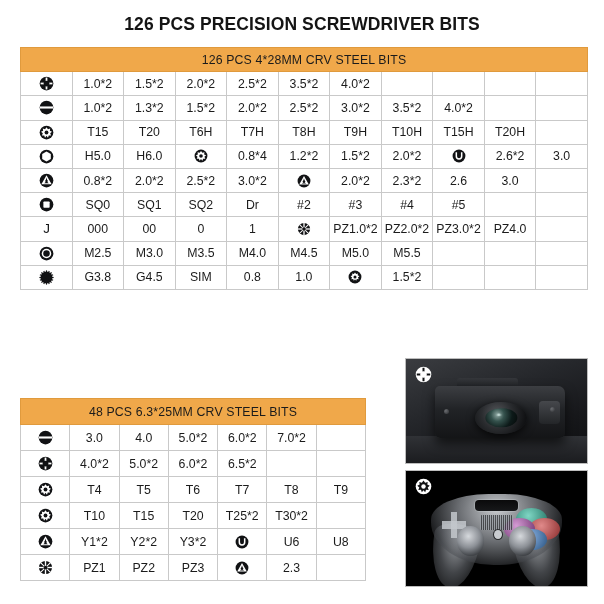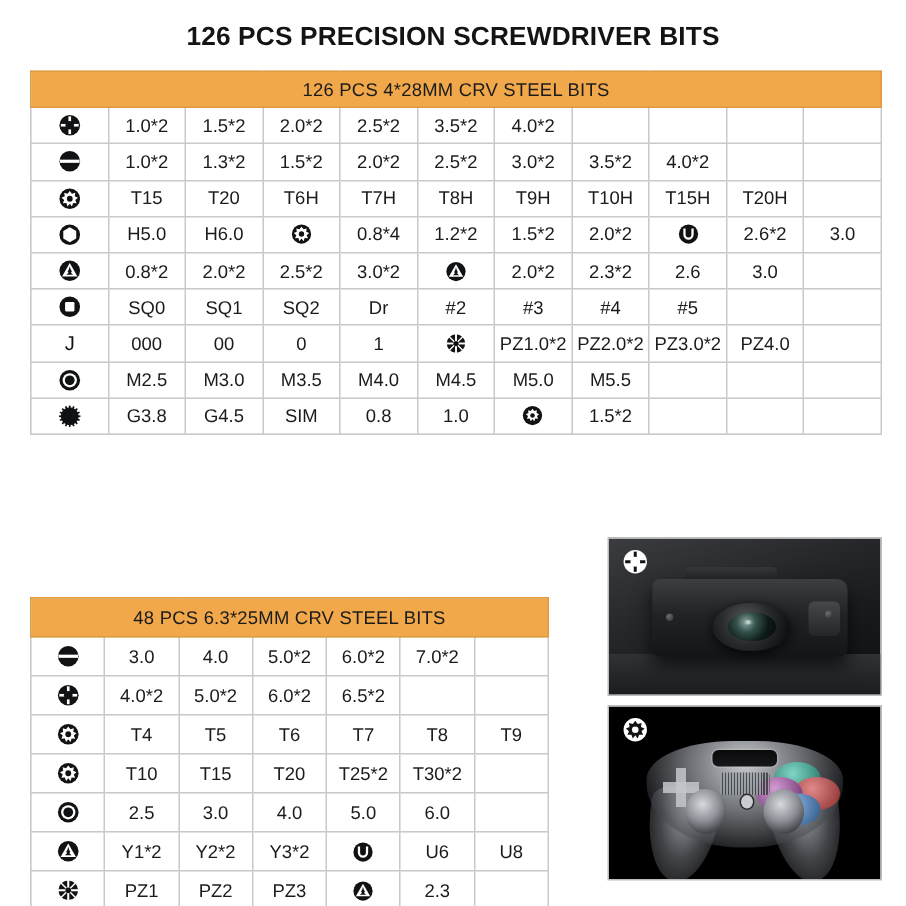--- a/index.html
+++ b/index.html
@@ -420,33 +420,20 @@
           <td class="iconcol cellicon"><span class="ico"><svg width="15" height="15" viewBox="0 0 24 24">
         <circle cx="12" cy="12" r="11" fill="#111214"></circle>
         <path fill="white" d="M12 3.6l2.35 3.0 3.6-1.0-0.6 3.7 3.45 1.6-2.9 2.4 1.5 3.5-3.8-0.15-1.25 3.6-2.35-3.0-2.35 3.0-1.25-3.6-3.8 0.15 1.5-3.5-2.9-2.4 3.45-1.6-0.6-3.7 3.6 1.0z"></path>
         <circle cx="12" cy="12" r="3.1" fill="#111214"></circle>
       </svg></span></td>
           <td>T10</td>
           <td>T15</td>
           <td>T20</td>
           <td>T25*2</td>
           <td>T30*2</td>
-          <td></td>
-        </tr>
-        <tr>
-          <td class="iconcol cellicon"><span class="ico"><svg width="15" height="15" viewBox="0 0 24 24">
-        <circle cx="12" cy="12" r="11" fill="#111214"></circle>
-        <circle cx="12" cy="12" r="7.6" fill="white"></circle>
-        <circle cx="12" cy="12" r="5.2" fill="#111214"></circle>
-      </svg></span></td>
-          <td>2.5</td>
-          <td>3.0</td>
-          <td>4.0</td>
-          <td>5.0</td>
-          <td>6.0</td>
           <td></td>
         </tr>
         <tr>
           <td class="iconcol cellicon"><span class="ico"><svg width="15" height="15" viewBox="0 0 24 24">
         <circle cx="12" cy="12" r="11" fill="#111214"></circle>
         <path fill="white" d="M12 3.6L20.2 18H3.8z"></path>
         <path fill="#111214" d="M12 7.2l1.2 4.3h-2.4z M12 13.1l-3.6 3.1h7.2z"></path>
         <circle cx="12" cy="12.6" r="2.0" fill="#111214"></circle>
       </svg></span></td>
           <td>Y1*2</td>

